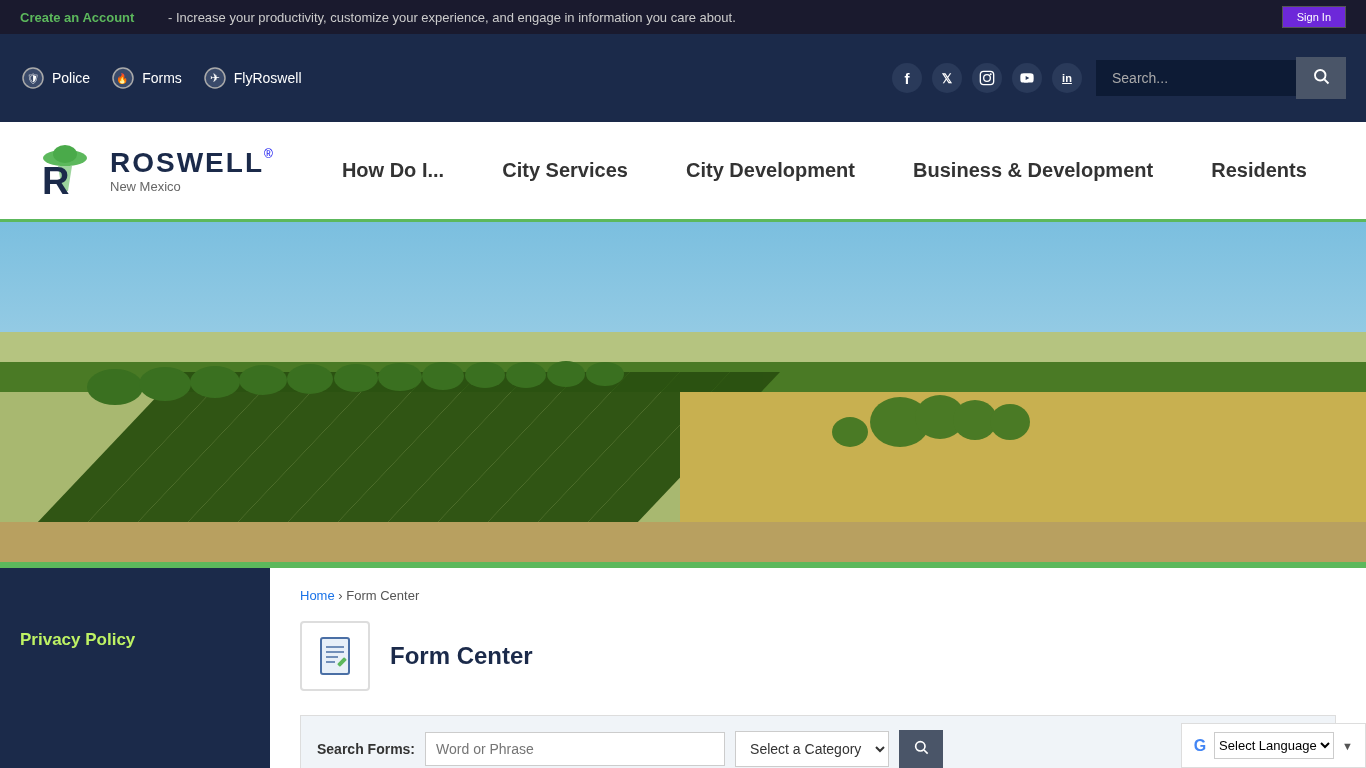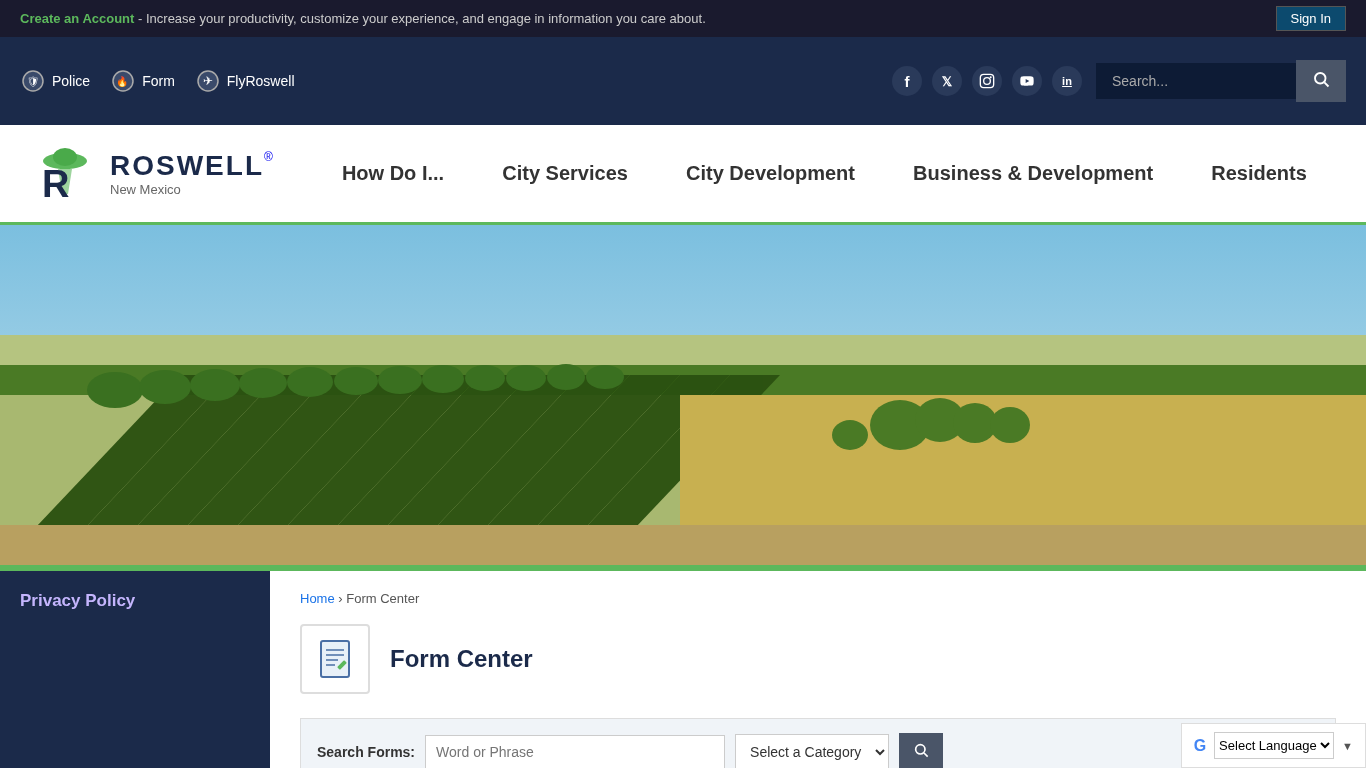--- a/index.html
+++ b/index.html
@@ -13,28 +13,28 @@
       display: flex;
       align-items: center;
       justify-content: space-between;
       font-size: 13px;
     }
     .top-bar-left a {
       color: #5cb85c;
       text-decoration: none;
       font-weight: bold;
     }
-    .top-bar-left span { color: #ccc; }
+    .top-bar-left span { color: #ccc; margin-left: 30px; }
     .sign-in-btn {
-      background: #0c4a6e;
+      background: #6d28d9;
       border: 1px solid #555;
       color: #fff;
       padding: 4px 14px;
       cursor: pointer;
-      font-size: 13px;
+      font-size: 11px;
     }
 
     
     .header {
       background: #1b2a4a;
       padding: 0 20px;
       display: flex;
       align-items: center;
       justify-content: space-between;
       height: 88px;
@@ -204,21 +204,22 @@
       width: 270px;
       min-height: 200px;
       background: #1b2a4a;
       color: #fff;
       padding: 20px;
       flex-shrink: 0;
     }
     .sidebar-title {
       font-size: 17px;
       font-weight: 700;
-      color: #c4b5fd;
+      color: #bef264;
+      margin-top: 42px;
     }
     .main-content {
       flex: 1;
       padding: 20px 30px;
       background: #fff;
     }
     .breadcrumb {
       font-size: 13px;
       color: #555;
       margin-bottom: 18px;
@@ -347,21 +348,21 @@
         <span>Police</span>
       </a>
 
       <a href="#" class="quick-link">
         <span class="quick-link-icon">
           <svg width="24" height="24" viewBox="0 0 24 24">
             <circle cx="12" cy="12" r="10" fill="#3a4a6a" stroke="#aaa" stroke-width="1.5"></circle>
             <text x="12" y="16" text-anchor="middle" font-size="10" fill="#fff">🔥</text>
           </svg>
         </span>
-        <span>Form</span>
+        <span>Forms</span>
       </a>
 
       <a href="#" class="quick-link">
         <span class="quick-link-icon">
           <svg width="24" height="24" viewBox="0 0 24 24">
             <circle cx="12" cy="12" r="10" fill="#3a4a6a" stroke="#aaa" stroke-width="1.5"></circle>
             <text x="12" y="16" text-anchor="middle" font-size="12" fill="#fff">✈</text>
           </svg>
         </span>
         <span>FlyRoswell</span>

